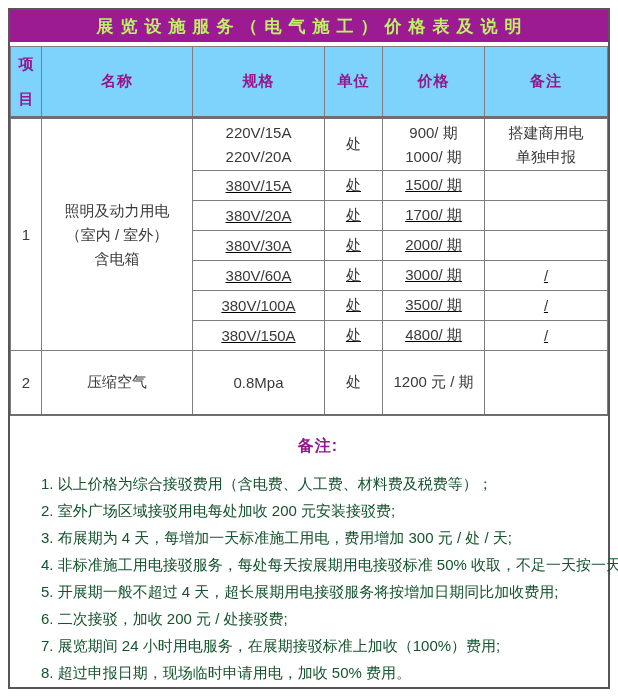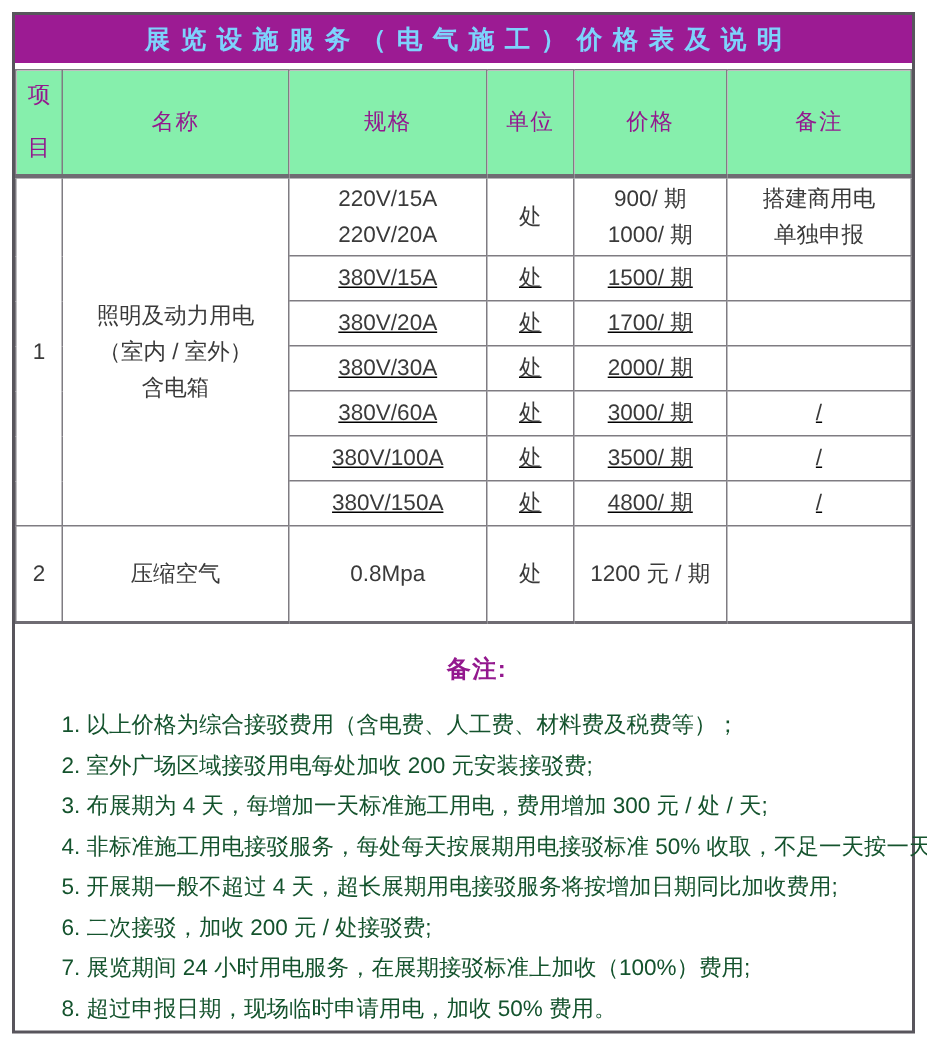--- a/index.html
+++ b/index.html
@@ -14,21 +14,21 @@
     width: 602px; height: 681px;
     border: 2px solid #58555c;
     display: flex;
     flex-direction: column;
     background: #ffffff;
   }
   .title-bar {
     height: 32px;
     flex: 0 0 32px;
     background: #9c1b93;
-    color: #7dd3fc;
+    color: #bef264;
     font-size: 17px;
     font-weight: bold;
     letter-spacing: 7px;
     display: flex;
     align-items: center;
     justify-content: center;
     margin-bottom: 4px;
     text-indent: 7px; 
   }
   table {
@@ -40,23 +40,23 @@
   th, td {
     border: 1px solid #7f7c82;
     text-align: center;
     vertical-align: middle;
     font-size: 15px;
     color: #3a3a3a;
     padding: 0 2px;
     overflow: hidden;
   }
   thead th {
-    background: #86efac;
+    background: #7dd3fc;
     color: #93188e;
-    font-weight: normal;
+    font-weight: bold;
     border-bottom: 3px solid #6f6c73;
     letter-spacing: 1px;
   }
   thead tr { height: 66px; }
   th.col-item { line-height: 2.3; letter-spacing: 0; }
   tr.row-double { height: 53px; }
   tr.row-single { height: 30px; text-decoration: underline; }
   tr.row-item2 { height: 64px; }
   tr.row-item2 td { border-bottom: 2px solid #6f6c73; }
   td .line { display: block; line-height: 1.55; }

